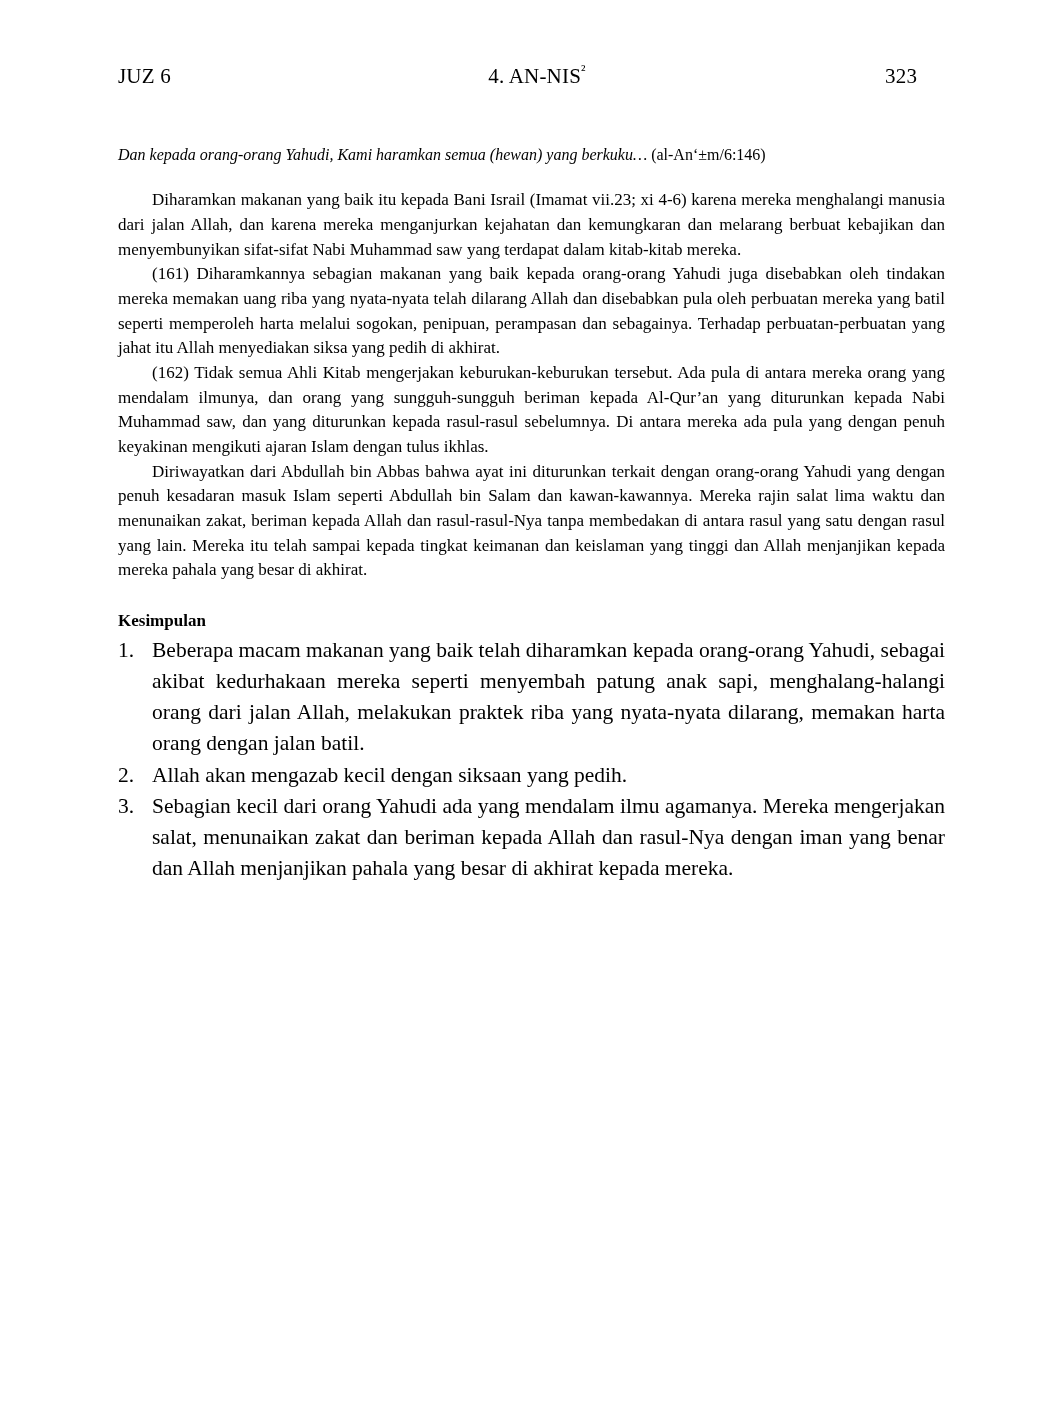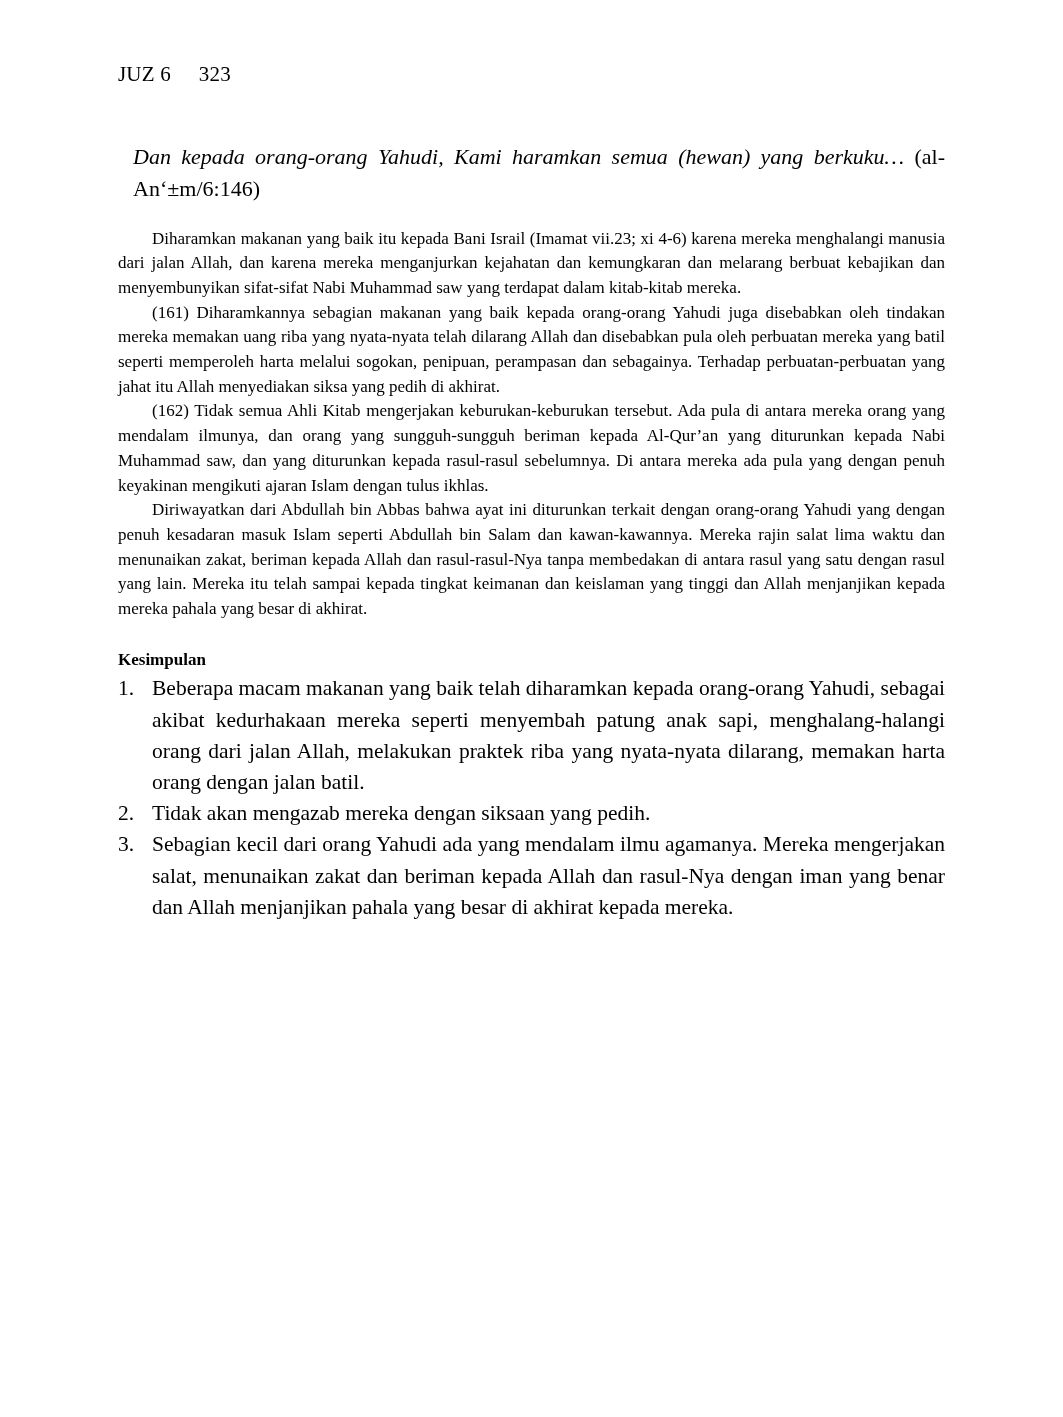--- a/index.html
+++ b/index.html
@@ -33,32 +33,31 @@
     flex: 0 0 auto;
     text-align: left;
   }
   .rh-center {
     flex: 1 1 auto;
     text-align: center;
     padding-left: 18px;
   }
   .rh-right {
     flex: 0 0 auto;
-    text-align: right;
     min-width: 60px;
   }
   .sup {
     font-size: 15px;
     vertical-align: super;
   }
   .quote {
-    font-size: 22px;
+    font-size: 16px;
     line-height: 1.45;
     text-align: justify;
-    margin: 0 0 22px 15px;
+    margin: 0 0 22px 0;
   }
   .quote .ital {
     font-style: italic;
   }
   p.body {
     font-size: 17px;
     line-height: 1.452;
     text-align: justify;
     text-justify: inter-word;
     margin: 0;
@@ -93,40 +92,41 @@
     text-justify: inter-word;
   }
 </style>
 </head>
 <body>
 
 <div class="page">
 
   <div class="running-head">
     <span class="rh-left">JUZ 6</span>
+    <span class="rh-center"><span>4. AN-NIS</span><span class="sup">²</span></span>
     <span class="rh-right">323</span>
   </div>
 
   <p class="quote"><span class="ital">Dan kepada orang-orang Yahudi, Kami haramkan semua (hewan) yang berkuku…</span><span> (al-An‘±m/6:146)</span></p>
 
   <p class="body">Diharamkan makanan yang baik itu kepada Bani Israil (Imamat vii.23; xi 4-6) karena mereka menghalangi manusia dari jalan Allah, dan karena mereka menganjurkan kejahatan dan kemungkaran dan melarang berbuat kebajikan dan menyembunyikan sifat-sifat Nabi Muhammad saw yang terdapat dalam kitab-kitab mereka.</p>
   <p class="body">(161) Diharamkannya sebagian makanan yang baik kepada orang-orang Yahudi juga disebabkan oleh tindakan mereka memakan uang riba yang nyata-nyata telah dilarang Allah dan disebabkan pula oleh perbuatan mereka yang batil seperti memperoleh harta melalui sogokan, penipuan, perampasan dan sebagainya. Terhadap perbuatan-perbuatan yang jahat itu Allah menyediakan siksa yang pedih di akhirat.</p>
   <p class="body">(162) Tidak semua Ahli Kitab mengerjakan keburukan-keburukan tersebut. Ada pula di antara mereka orang yang mendalam ilmunya, dan orang yang sungguh-sungguh beriman kepada Al-Qur’an yang diturunkan kepada Nabi Muhammad saw, dan yang diturunkan kepada rasul-rasul sebelumnya. Di antara mereka ada pula yang dengan penuh keyakinan mengikuti ajaran Islam dengan tulus ikhlas.</p>
   <p class="body">Diriwayatkan dari Abdullah bin Abbas bahwa ayat ini diturunkan terkait dengan orang-orang Yahudi yang dengan penuh kesadaran masuk Islam seperti Abdullah bin Salam dan kawan-kawannya. Mereka rajin salat lima waktu dan menunaikan zakat, beriman kepada Allah dan rasul-rasul-Nya tanpa membedakan di antara rasul yang satu dengan rasul yang lain. Mereka itu telah sampai kepada tingkat keimanan dan keislaman yang tinggi dan Allah menjanjikan kepada mereka pahala yang besar di akhirat.</p>
 
   <div class="section-title">Kesimpulan</div>
 
   <ol class="conclusion">
     <li>
       <span class="num">1.</span>
       <span class="txt">Beberapa macam makanan yang baik telah diharamkan kepada orang-orang Yahudi, sebagai akibat kedurhakaan mereka seperti menyembah patung anak sapi, menghalang-halangi orang dari jalan Allah, melakukan praktek riba yang nyata-nyata dilarang, memakan harta orang dengan jalan batil.</span>
     </li>
     <li>
       <span class="num">2.</span>
-      <span class="txt">Tidak akan mengazab mereka dengan siksaan yang pedih.</span>
+      <span class="txt">Allah akan mengazab kecil dengan siksaan yang pedih.</span>
     </li>
     <li>
       <span class="num">3.</span>
       <span class="txt">Sebagian kecil dari orang Yahudi ada yang mendalam ilmu agamanya. Mereka mengerjakan salat, menunaikan zakat dan beriman kepada Allah dan rasul-Nya dengan iman yang benar dan Allah menjanjikan pahala yang besar di akhirat kepada mereka.</span>
     </li>
   </ol>
 
 </div>
 
 </body></html>

